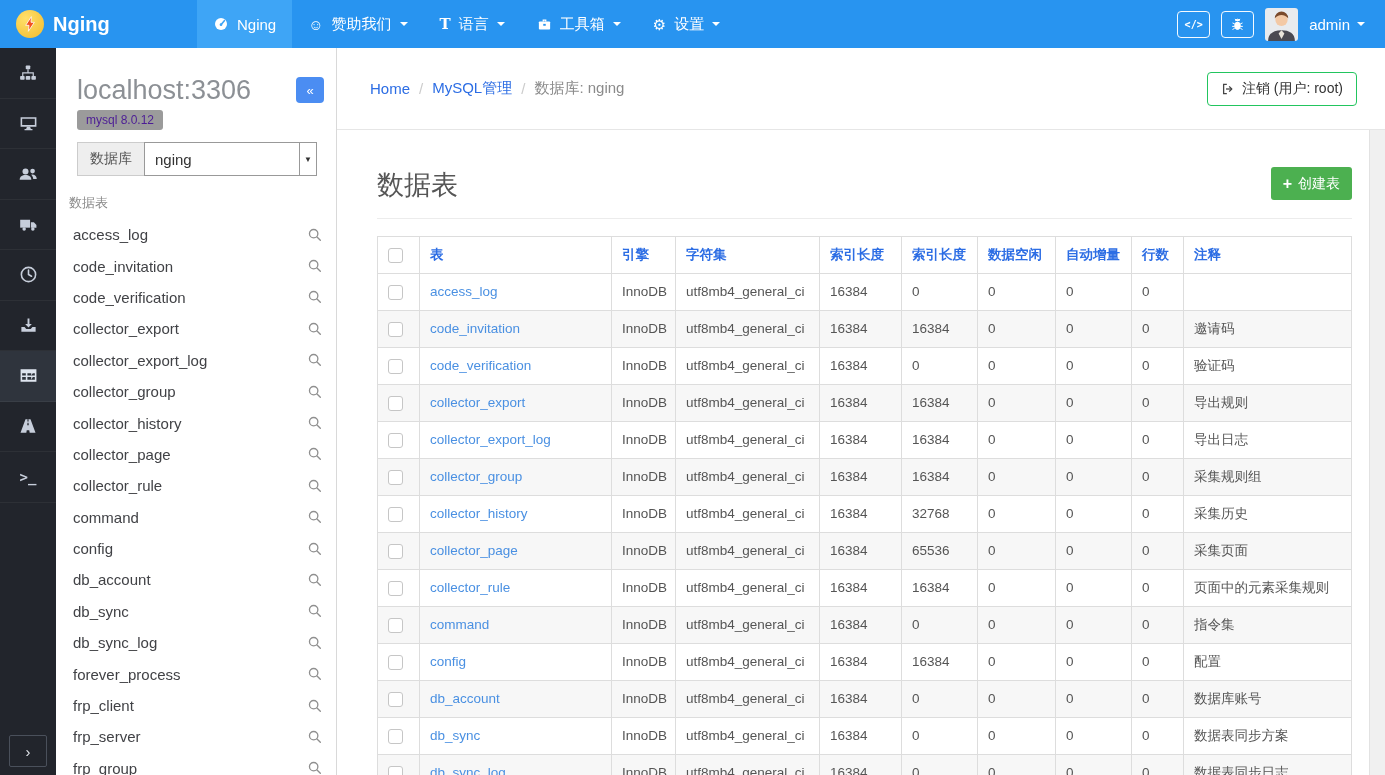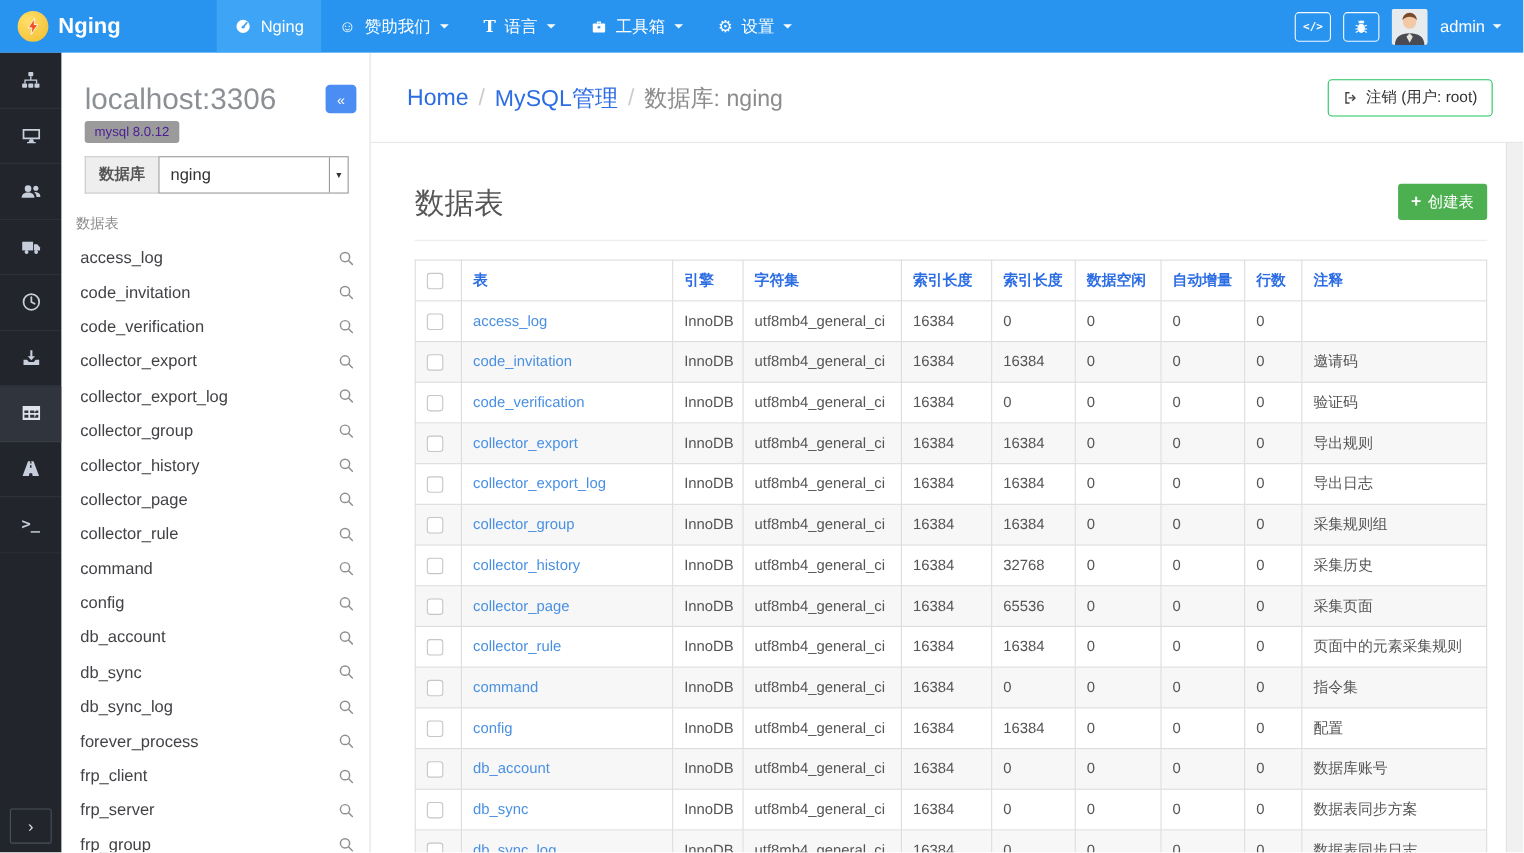--- a/index.html
+++ b/index.html
@@ -33,32 +33,32 @@
   .rail-term { font-family:"DejaVu Sans Mono","Liberation Mono",monospace; font-size:14px; font-weight:bold; }
   .rail-expand { position:absolute; bottom:8px; left:9px; width:38px; height:32px; border:1px solid #4a505b; border-radius:2px; color:#e2e6ec; display:flex; align-items:center; justify-content:center; font-size:15px; cursor:pointer; }
 
   
   .side-panel { width:281px; border-right:1px solid #d9d9d9; background:#fff; position:relative; display:flex; flex-direction:column; overflow:hidden; flex:0 0 auto; }
   .panel-head { padding:11px 12px 0 21px; }
   .host-title { font-size:27px; font-weight:400; color:#8c9095;margin-top:16px; }
   .version-badge { display:inline-block; background:#9b9b9b; color:#4c1d95; font-size:12px; padding:3px 9px; border-radius:3px; margin-top:4px; }
   .collapse-btn { position:absolute; top:29px; right:12px; width:28px; height:26px; background:#4b8df2; color:#fff; border-radius:4px; display:flex; align-items:center; justify-content:center; font-size:13px; cursor:pointer; }
   .db-group { margin:12px 19px 0 21px; display:flex; height:34px; }
-  .db-addon { background:#eee; border:1px solid #ccc; border-right:0; padding:0 12px; font-size:14px; color:#555; display:flex; align-items:center;font-weight:bold; }
+  .db-addon { background:#eee; border:1px solid #ccc; border-right:0; padding:0 12px; font-size:14px; color:#555; display:flex; align-items:center; }
   .db-select { flex:1; border:1px solid #999; background:#fff; display:flex; align-items:center; padding-left:10px; font-size:15px; color:#333; position:relative; cursor:pointer; }
   .db-select-arrow { position:absolute; right:0; top:0; bottom:0; width:17px; border-left:1px solid #999; display:flex; align-items:center; justify-content:center; font-size:8px; color:#333; }
   .section-label { padding:18px 0 7px 13px; font-size:13px; color:#8a8a8a; }
   .table-list { flex:1; overflow:hidden; }
   .t-item { height:31.4px; display:flex; align-items:center; padding:0 13px 0 17px; font-size:15px; color:#414246; cursor:pointer; }
   .t-item .t-name { flex:1; }
 
   
   .main { flex:1; position:relative; overflow:hidden; background:#fff; }
   .crumb-bar { height:82px; display:flex; align-items:center; padding:0 28px 0 33px; border-bottom:1px solid #e6e6e6; }
-  .breadcrumb { display:flex; align-items:center; gap:9px; font-size:21px; }
+  .breadcrumb { display:flex; align-items:center; gap:9px; font-size:15px; }
   .crumb-link { color:#2c6de4; cursor:pointer; }
   .crumb-sep { color:#ccc; }
   .crumb-current { color:#8b8b8b; }
   .logout-btn { margin-left:auto; border:1px solid #22c55e; background:#fff; border-radius:4px; height:34px; padding:16px 13px; font-size:14px; color:#333; display:flex; align-items:center; gap:7px; cursor:pointer; }
   .content { padding:37px 33px 0 40px; }
   .content-head { display:flex; align-items:flex-start; }
   .page-title { font-size:27px; font-weight:400; color:#565656; }
   .create-btn { margin-left:auto; background:#4cb050; color:#fff; border:0; border-radius:3px; height:33px; padding:0 12px; font-size:14px; display:flex; align-items:center; gap:6px; cursor:pointer; }
   .create-plus { font-size:16px; font-weight:bold; line-height:1; }
   .head-rule { border:0; border-top:1px solid #ececec; margin-top:15px; }

